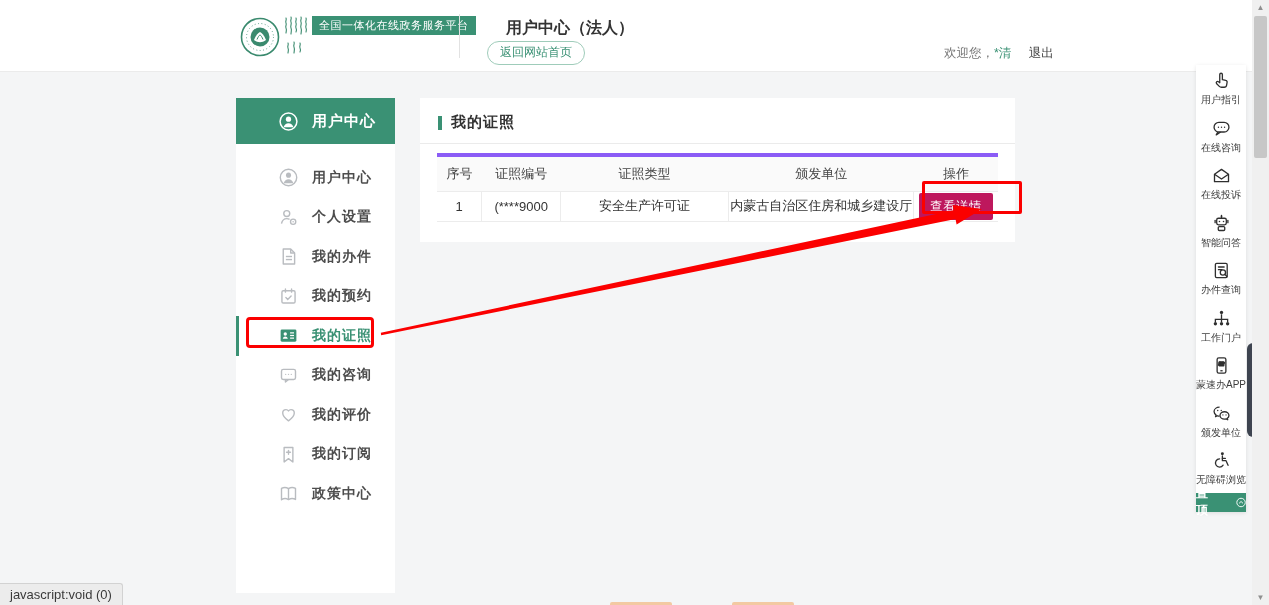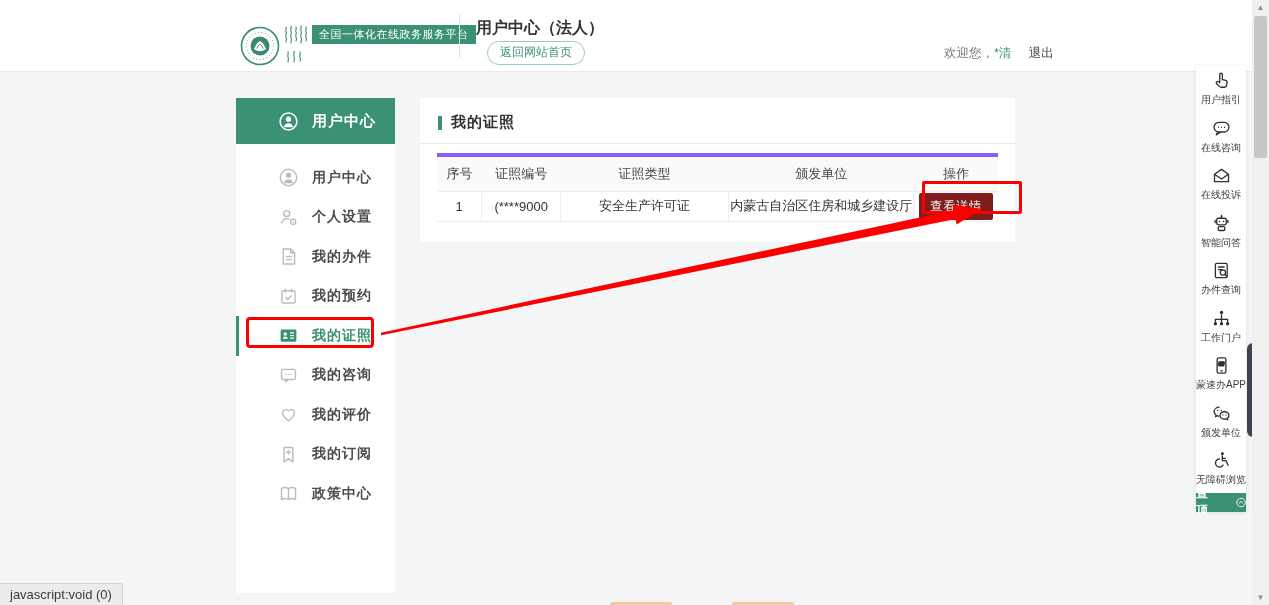--- a/index.html
+++ b/index.html
@@ -2,28 +2,28 @@
 <html><head>
 <meta charset="utf-8">
 <style>
   * { margin:0; padding:0; box-sizing:border-box; }
   html,body { background:#e9eaec; }
   body { font-family:"Liberation Sans","DejaVu Sans",sans-serif; }
   .viewport { position:relative; width:1269px; height:605px; background:#f4f5f6; overflow:hidden; margin:0 auto; }
 
   
   .topbar { position:absolute; left:0; top:0; width:1269px; height:72px; background:#fff; border-bottom:1px solid #ebebeb; }
-  .logo-group { position:absolute; left:240px; top:24px; display:flex; align-items:flex-start; cursor:pointer; }
+  .logo-group { position:absolute; left:240px; top:15px; display:flex; align-items:flex-start; cursor:pointer; }
   .emblem { width:40px; height:40px; margin-top:2px; }
   .mong-script { width:26px; height:44px; margin-left:2px; }
   .brand-block { margin-left:4px; }
   .platform-badge { display:inline-block; background:#3a9174; color:#fff; font-size:11px; padding:2px 7px; letter-spacing:.5px; }
   .site-name { font-size:19px; font-weight:bold; color:#2e2e2e; letter-spacing:1.5px; margin-top:2px; }
   .head-divider { position:absolute; left:459px; top:14px; width:1px; height:44px; background:#e2e2e2; }
-  .uc-title { position:absolute; left:476px; top:18px; font-size:16px; font-weight:bold; color:#333; }
+  .uc-title { position:absolute; left:506px; top:18px; font-size:16px; font-weight:bold; color:#333; }
   .back-home { position:absolute; left:487px; top:41px; font-size:12px; color:#3a9174; border:1px solid #9fccba; border-radius:12px; padding:2px 12px 3px; background:#fff; cursor:pointer; }
   .welcome { position:absolute; left:944px; top:45px; font-size:12.5px; color:#777; }
   .welcome .uname { color:#3a9174; }
   .welcome .logout { color:#444; margin-left:14px; cursor:pointer; }
 
   
   .sidebar { position:absolute; left:236px; top:98px; width:159px; height:495px; background:#fff; }
   .sb-head { height:46px; background:#3a9174; display:flex; align-items:center; padding-left:42px; gap:13px; }
   .sb-head-label { color:#fff; font-size:15px; font-weight:bold; letter-spacing:1px; }
   .menu { padding-top:14px; }
@@ -37,21 +37,21 @@
   
   .main-panel { position:absolute; left:420px; top:98px; width:595px; height:144px; background:#fff; }
   .section-head { display:flex; align-items:center; gap:9px; padding:15px 18px 11px; border-bottom:1px solid #ebebeb; }
   .accent-bar { width:4px; height:14px; background:#3a9174; }
   .section-title { font-size:15px; font-weight:bold; color:#333; letter-spacing:1px; }
   table.cert { width:561px; margin:9px 17px 0; border-collapse:collapse; table-layout:fixed; font-size:13px; color:#333; }
   table.cert th { height:36px; font-weight:normal; color:#444; background:#fafafa; border-top:4px solid #8b5cf6; border-bottom:1px solid #ececec; text-align:center; }
   table.cert td { height:30px; border-bottom:1px solid #ececec; text-align:center; }
   table.cert td + td { border-left:1px solid #ececec; }
   .col-idx{width:8%} .col-no{width:14%} .col-type{width:30%} .col-issuer{width:33%} .col-op{width:15%}
-  .detail-btn { display:inline-block; background:#7f1d1d; color:#fff; font-size:12px; padding:5px 11px; border:none; border-radius:2px; cursor:pointer; letter-spacing:1px; }
+  .detail-btn { display:inline-block; background:#be185d; color:#fff; font-size:12px; padding:5px 11px; border:none; border-radius:2px; cursor:pointer; letter-spacing:1px; }
 
   
   .anno-box { position:absolute; border:3px solid #fb0000; border-radius:4px; pointer-events:none; }
   .anno-box.sidebar-box { left:246px; top:317px; width:128px; height:31px; }
   .anno-box.button-box { left:922px; top:181px; width:100px; height:33px; border-radius:2px; }
   .anno-arrow { position:absolute; left:0; top:0; pointer-events:none; }
 
   
   .float-bar { position:absolute; left:1196px; top:65px; width:50px; background:#fff; box-shadow:0 1px 4px rgba(0,0,0,.10); }
   .fb-item { height:47.5px; display:flex; flex-direction:column; align-items:center; justify-content:center; cursor:pointer; }

